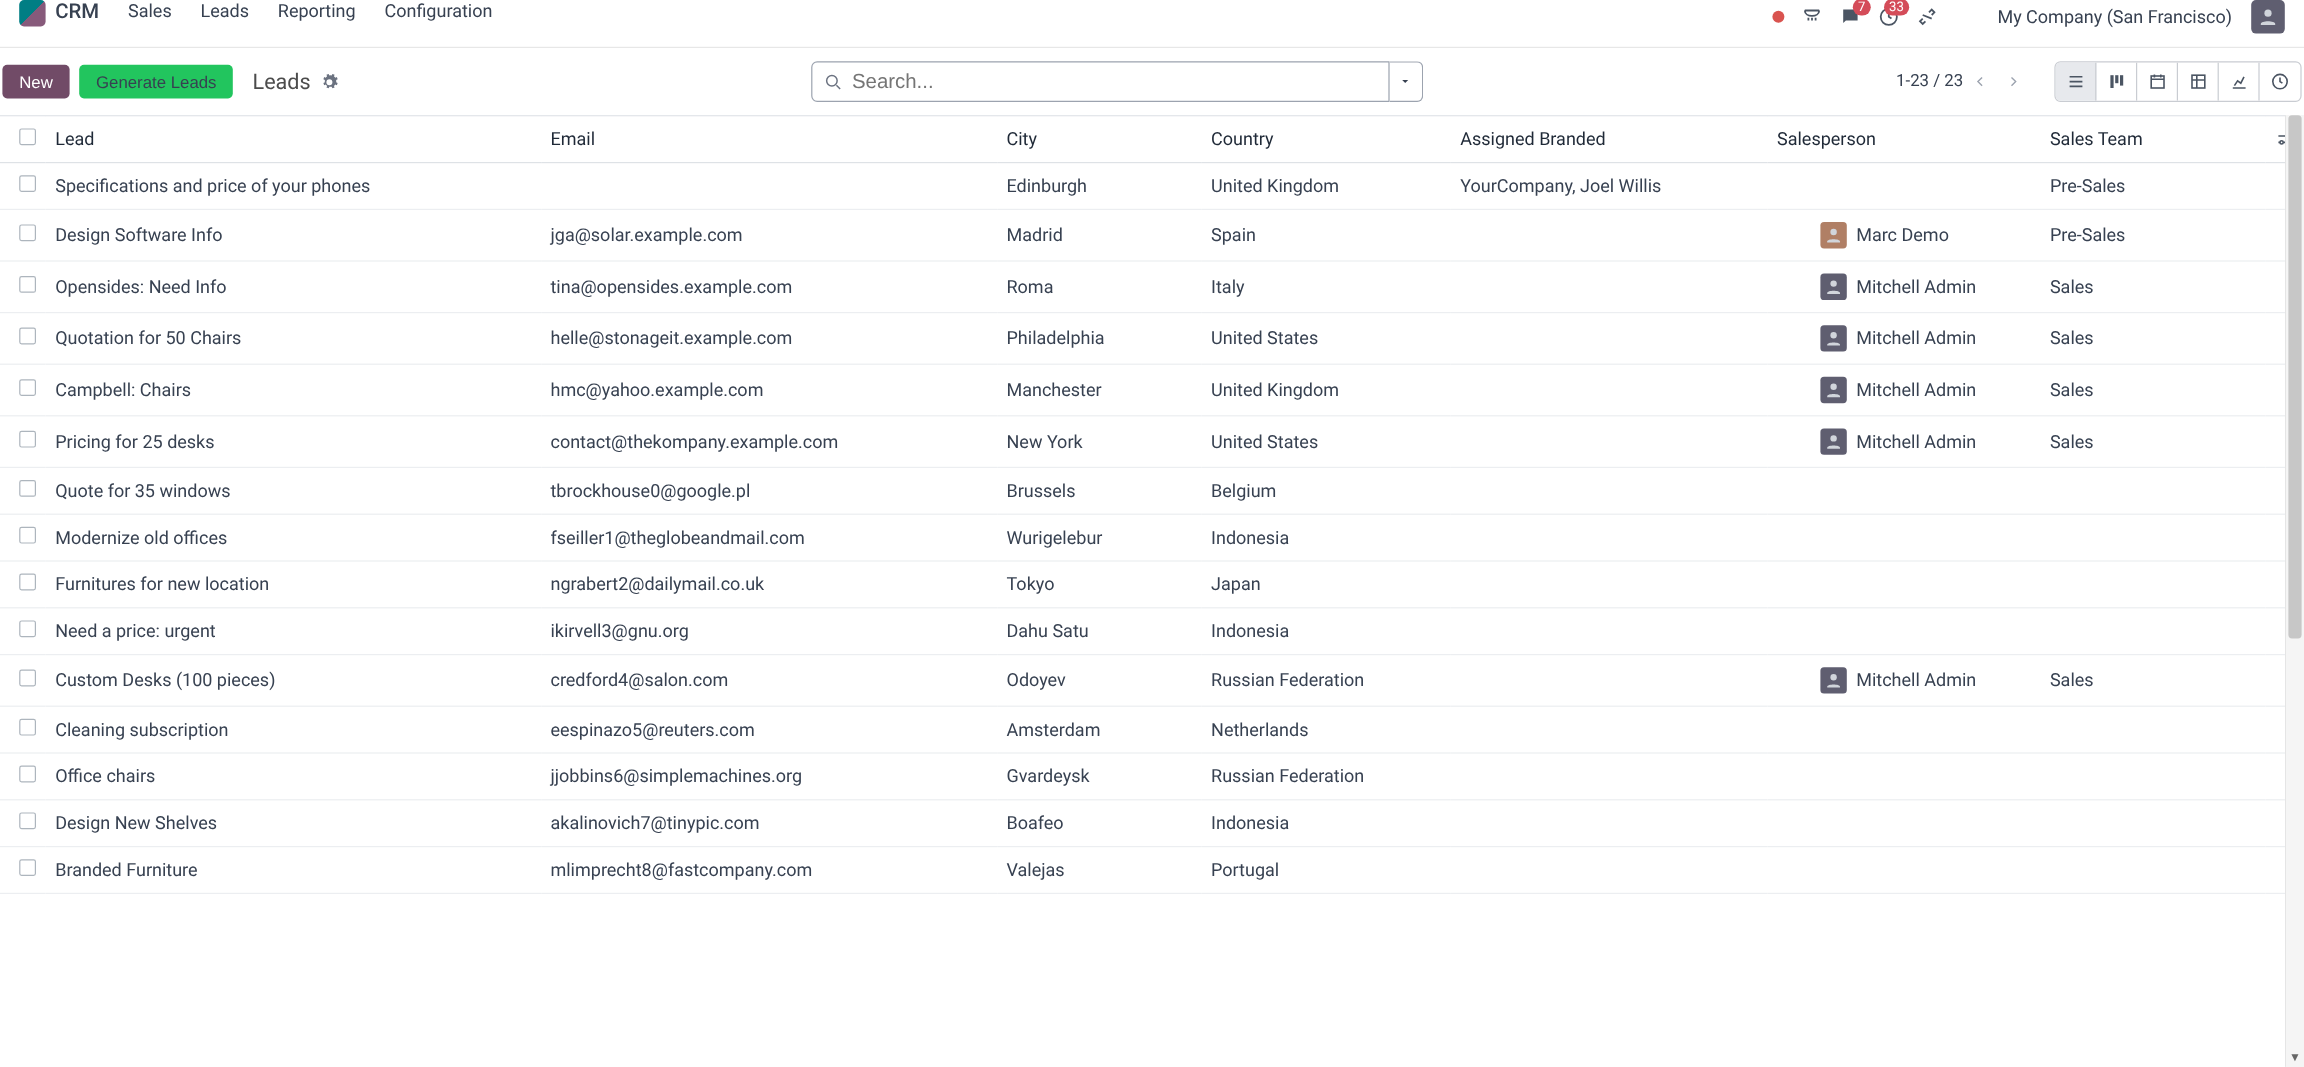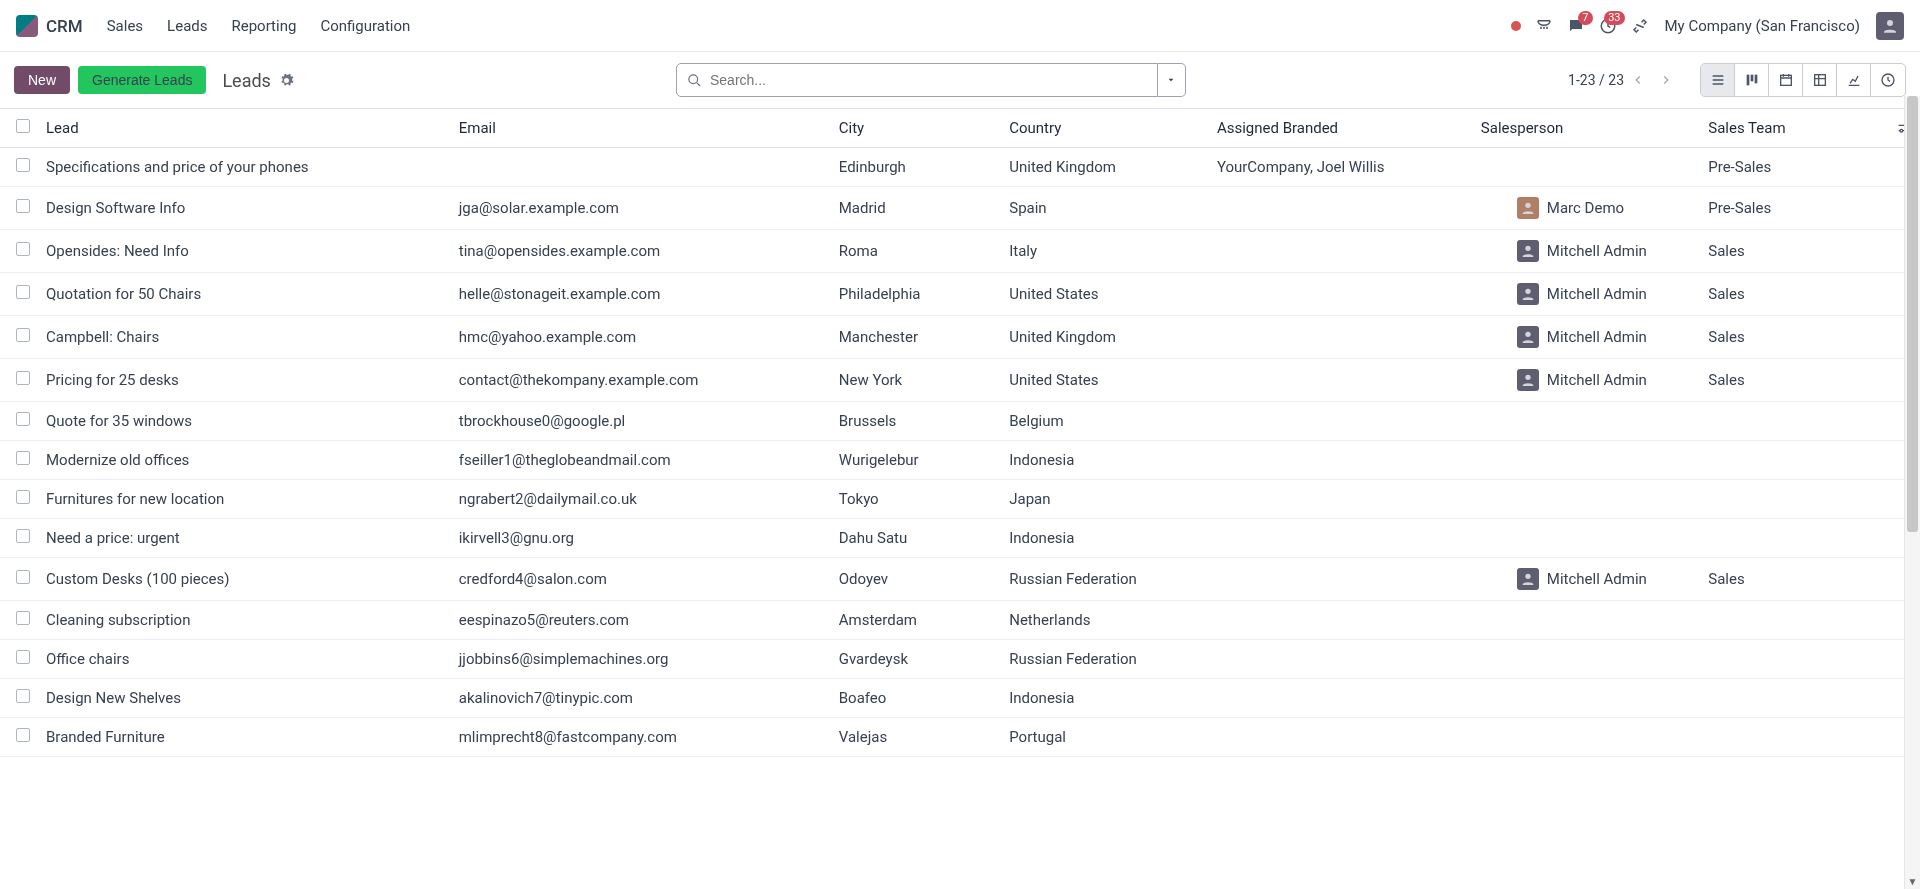--- a/index.html
+++ b/index.html
@@ -7,56 +7,56 @@
     font-family: -apple-system, BlinkMacSystemFont, "Segoe UI", Roboto, "Helvetica Neue", Arial, sans-serif;
     font-size: 14px;
     color: #1f1f1f;
     background: #fff;
     height: 889px;
     overflow: hidden;
   }
   
   .topbar {
     display: flex;
-    align-items: center;
-    height: 52px;
+    align-items: flex-start;
+    height: 40px;
     padding: 0 16px;
     border-bottom: 1px solid #e7e7e7;
   }
   .logo {
     width: 22px; height: 22px; margin-right: 8px;
     background: linear-gradient(135deg,#017e84 50%, #875a7b 50%);
     border-radius: 4px;
   }
   .app-name { font-size: 17px; font-weight: 500; margin-right: 24px; color:#374151;}
   .nav-items { display: flex; gap: 24px; }
   .nav-item { color: #374151; cursor: pointer; font-size: 15px;}
   .topbar-right { margin-left: auto; display: flex; align-items: center; gap: 16px; }
   .tray-icons { display: flex; align-items: center; gap: 14px; }
   .icon-btn { position: relative; cursor: pointer; color:#4b5563; display:flex; align-items:center; justify-content:center;}
   .badge {
     position: absolute; top: -6px; right: -8px;
     background: #d44c59; color: #fff; border-radius: 10px;
     font-size: 11px; line-height: 14px; padding: 0 4px; min-width: 14px; text-align:center;
   }
   .red-dot { width:10px; height:10px; border-radius:50%; background:#d9534f; }
-  .company-name { font-size: 15px; color:#374151; }
+  .company-name { font-size: 15px; color:#374151;margin-left:34px; }
   .avatar {
     width: 28px; height: 28px; border-radius: 4px; background: #5f5e70;
     display:flex; align-items:center; justify-content:center; color:#fff;
   }
   .avatar.small { width:22px; height:22px; border-radius:3px; }
   .avatar.md { background:#b07f65; }
 
   
   .controlbar {
     display: flex;
     align-items: center;
     height: 56px;
-    padding: 0 14px;
+    padding: 0 2px;
     gap: 8px;
   }
   .btn {
     padding: 6px 14px;
     border-radius: 4px;
     font-size: 14px;
     cursor: pointer;
     border: none;
   }
   .btn-primary { background: #714b67; color: #fff; }
@@ -69,21 +69,21 @@
   .search-wrap {
     margin-left: auto; margin-right:auto;
     display:flex; align-items:center;
     width: 510px;
   }
   .search-box {
     flex:1; display:flex; align-items:center;
     border: 1px solid #9ca3af; border-radius: 5px 0 0 5px; height:34px; padding:0 10px;
     color:#6b7280; gap:8px;
   }
-  .search-box input { border:none; outline:none; flex:1; font-size:14px; background:transparent; color:#374151;}
+  .search-box input { border:none; outline:none; flex:1; font-size:17px; background:transparent; color:#374151;}
   .search-toggle { width:28px; height:34px; border:1px solid #9ca3af; border-left:none; border-radius:0 5px 5px 0; display:flex; align-items:center; justify-content:center; cursor:pointer; color:#374151;}
   .pager { display:flex; align-items:center; gap:0; color:#374151; font-size:14px;}
   .pager-btn { width:28px; height:30px; display:flex; align-items:center; justify-content:center; color:#9ca3af; cursor:pointer;}
   .view-switcher { display:flex; border:1px solid #c9ccd2; border-radius:5px; overflow:hidden; margin-left:12px;}
   .view-btn { width:34px; height:32px; display:flex; align-items:center; justify-content:center; cursor:pointer; color:#4b5563; border-right:1px solid #c9ccd2;}
   .view-btn:last-child { border-right:none;}
   .view-btn.active { background:#e7e9ed;}
 
   
   .table-wrap { overflow-y:auto; height: calc(889px - 40px - 56px); border-top:1px solid #dee2e6;}

